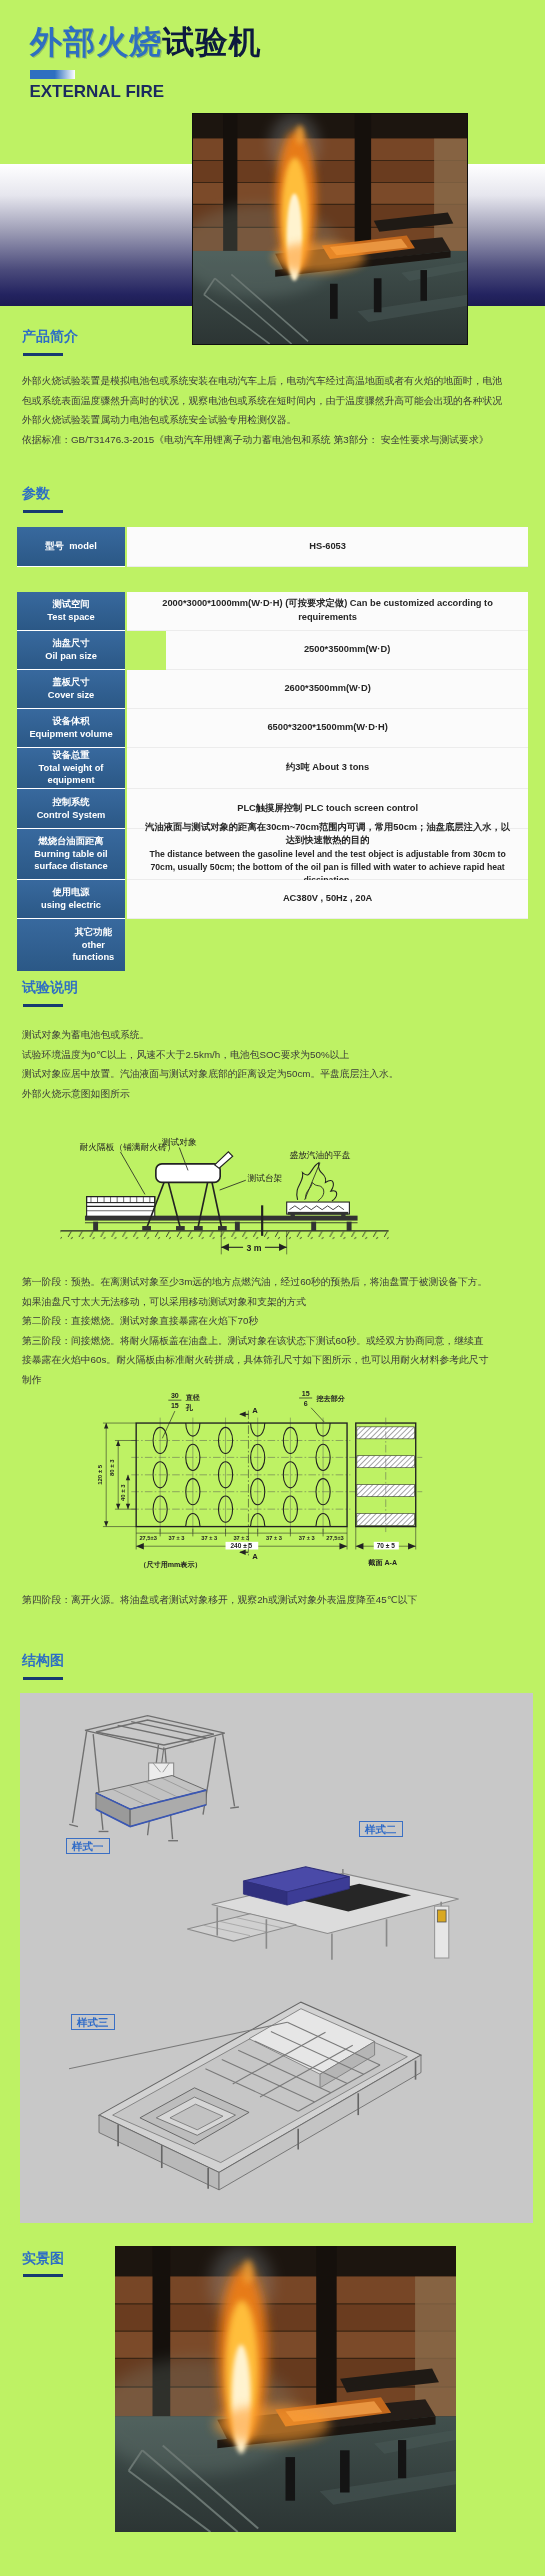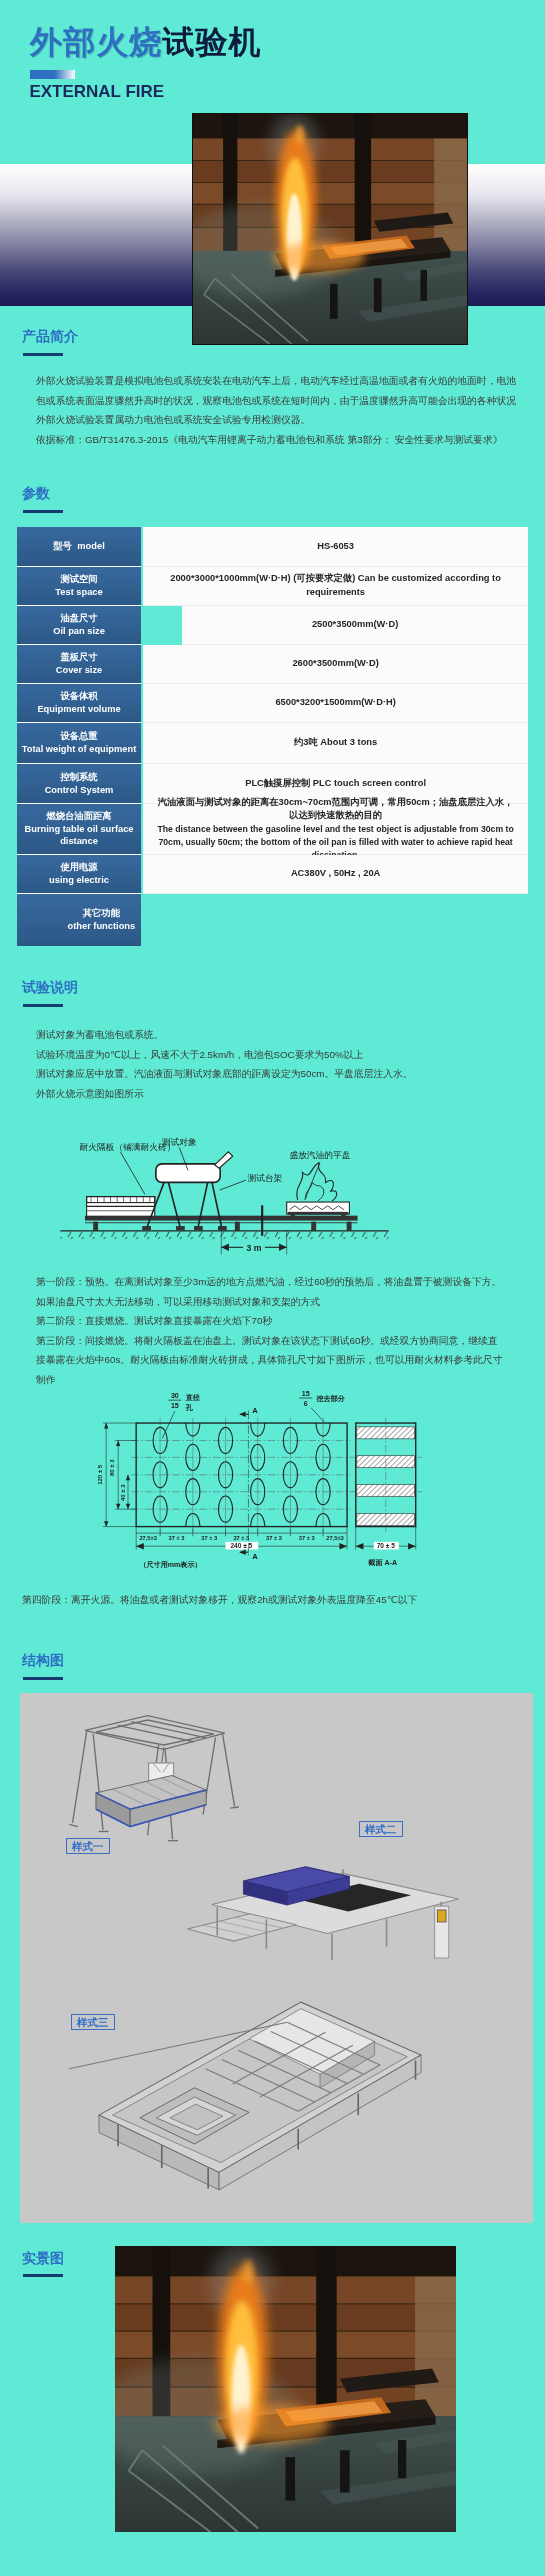--- a/index.html
+++ b/index.html
@@ -1,39 +1,39 @@
 <!DOCTYPE html>
 <html style="font-size:8.7px"><head>
 <meta charset="utf-8">
 <style>
   html,body{margin:0;padding:0;background:#ffffff;}
   body{font-family:"Liberation Sans","DejaVu Sans",sans-serif;}
-  #canvas{position:relative;width:545px;height:2576px;background:#5eead4;overflow:hidden;text-decoration:underline;}
+  #canvas{position:relative;width:545px;height:2576px;background:#bef264;overflow:hidden;text-decoration:underline;}
   .abs{position:absolute;}
   
   .h1{left:30px;top:21px;font-size:32px;font-weight:bold;letter-spacing:1.1px;white-space:nowrap;}
   .h1 .hl{color:#2e6fc0;text-shadow:1.1px 1.1px 0 rgba(20,40,90,.25);}
   .h1 .rest{color:#0d1b3e;}
   .hbar{left:30px;top:70px;width:45px;height:8.7px;background:linear-gradient(90deg,#2e6fc0 55%,#ffffff 100%);}
   .hsub{left:29.4px;top:82px;font-size:17px;font-weight:bold;color:#1b2a5e;letter-spacing:0px;}
   
   .band{left:0;top:164px;width:545px;height:142px;
         background:linear-gradient(180deg,#ffffff 0%,#e6e6ee 22%,#9b9bb4 48%,#4c4c7c 74%,#232360 92%,#1d1d52 100%);}
   .photo{border:1.6px solid #101010;box-sizing:border-box;}
   .photo svg{display:block;width:100%;height:100%;}
   
   .sec-title{font-size:14px;font-weight:bold;color:#2e6fc4;white-space:nowrap;}
   .sec-underline{width:40px;height:3.3px;background:#173a70;}
   
   .bodyline{font-size:9.8px;color:#3a3a3a;line-height:19.6px;white-space:nowrap;}
-  .textblock{left:36px;width:507px;}
+  .textblock{left:22px;width:507px;}
   
   .ptable{left:17px;top:527px;width:511px;}
   .trow{display:flex;width:100%;}
-  .tleft{width:124px;margin-right:2.2px;background:linear-gradient(180deg,#38699e 0%,#2b5886 100%);
+  .tleft{width:108px;margin-right:2.2px;background:linear-gradient(180deg,#38699e 0%,#2b5886 100%);
          color:#fff;font-weight:bold;font-size:9.3px;line-height:1.35;display:flex;flex-direction:column;
          align-items:center;justify-content:center;text-align:center;border-bottom:1.6px solid #fff;box-sizing:border-box;padding:1.1px 3.3px;}
   .tleft.inline{flex-direction:row;gap:5.5px;}
   .tright{flex:1;background:#fbfbfb;border-bottom:1.1px solid #ececec;display:flex;flex-direction:column;
           align-items:center;justify-content:center;text-align:center;color:#262626;font-weight:bold;
           font-size:9.3px;line-height:1.5;box-sizing:border-box;padding:2.2px 14px;}
   .tright .en2{font-size:8.7px;}
   
   .gray-panel{left:19.6px;top:1693px;width:513px;height:530px;background:#c8c8c8;}
   .style-label{position:absolute;border:1.1px solid #3a6fc4;color:#2f6bc8;font-size:10.4px;font-weight:bold;
@@ -145,21 +145,21 @@
   <div class="abs ptable">
     <div class="trow" style="height:40px;">
       <div class="tleft inline">
         <span>型号</span>
         <span>model</span>
       </div>
       <div class="tright">
           <div>HS-6053</div>
         </div>
     </div>
-    <div class="trow" style="height:39px;">
+    <div class="trow" style="height:39px;margin-top:25px;">
       <div class="tleft">
         <span>测试空间</span>
         <span>Test space</span>
       </div>
       <div class="tright">
           <div>2000*3000*1000mm(W·D·H) (可按要求定做) Can be customized according to requirements</div>
         </div>
     </div>
     <div class="trow" style="height:39px;gap:39px;">
       <div class="tleft">

